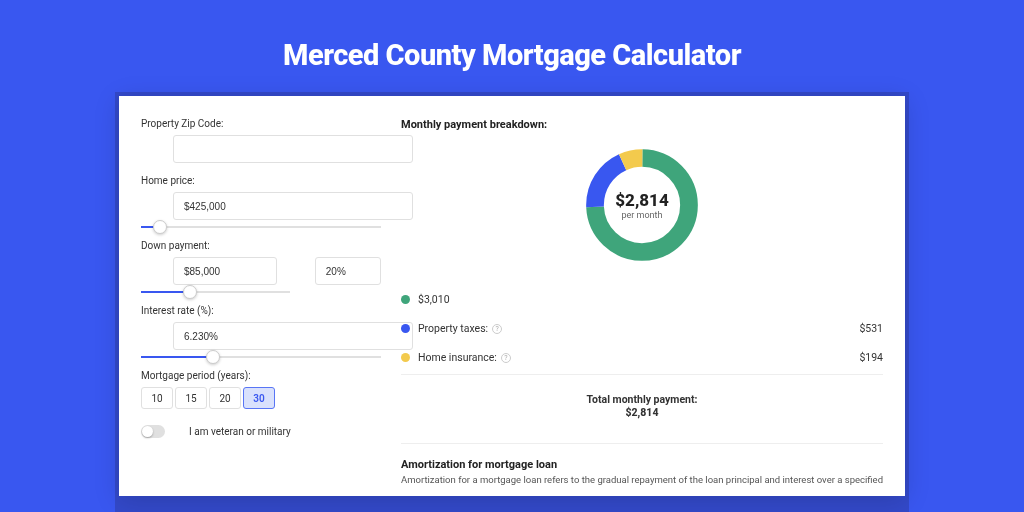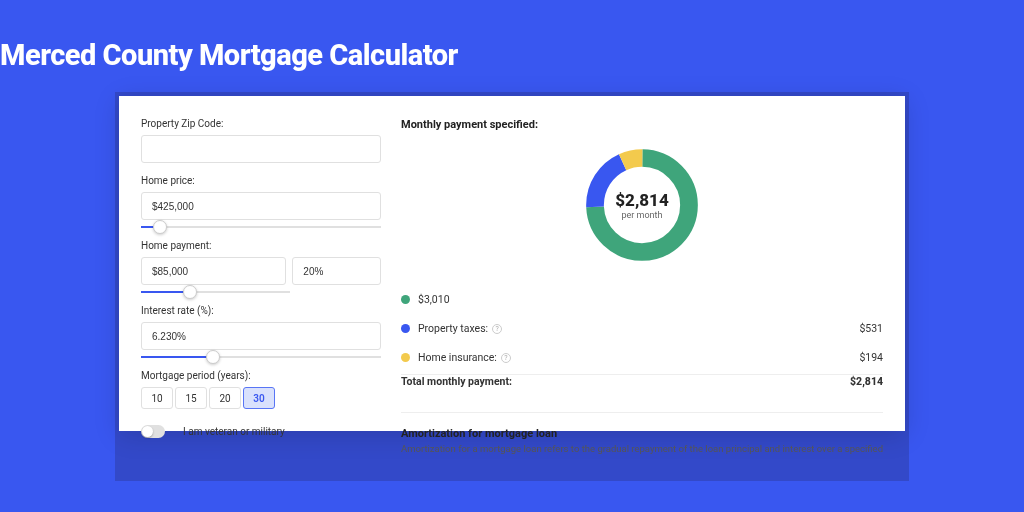--- a/index.html
+++ b/index.html
@@ -5,34 +5,35 @@
   * { box-sizing: border-box; margin: 0; padding: 0; }
   body {
     font-family: -apple-system, BlinkMacSystemFont, "Segoe UI", Roboto, Arial, sans-serif;
     background: #3957f0;
     width: 1024px;
     height: 512px;
     overflow: hidden;
     position: relative;
   }
   .page-title {
+    text-align: center;
     color: #fff;
     font-size: 29px;
     font-weight: 800;
     letter-spacing: -0.5px;
     padding: 38px 0 24px 0;
   }
   .card {
     background: #fff;
     width: 786px;
     margin: 0 auto;
     position: relative;
     box-shadow: 0 4px 24px rgba(0,0,0,0.15);
     display: flex;
-    height: 335px;
+    height: 400px;
   }
   .card::before {
     content: "";
     position: absolute;
     left: -4px; right: -4px; top: -4px; bottom: -50px;
     background: #3349c9;
     z-index: -1;
   }
   .left-col {
     width: 274px;
@@ -49,20 +50,21 @@
   }
   .text-input {
     width: 100%;
     height: 28px;
     border: 1px solid #e0e0e0;
     border-radius: 3px;
     padding: 0 10px;
     font-size: 10px;
     color: #333;
     background: #fff;
+    margin-left: 32px;
   }
   .field-group { margin-bottom: 12px; }
   .slider-track {
     position: relative;
     height: 2px;
     background: #e0e0e0;
     margin-top: 6px;
   }
   .slider-fill {
     position: absolute;
@@ -101,21 +103,21 @@
   }
   .period-btn.active {
     background: #d9e1fc;
     border-color: #5875f5;
     color: #3957f0;
     font-weight: 600;
   }
   .toggle-row {
     display: flex;
     align-items: center;
-    gap: 18px;
+    gap: 24px;
     margin-top: 16px;
   }
   .toggle {
     width: 24px;
     height: 13px;
     background: #e0e0e0;
     border-radius: 7px;
     position: relative;
     cursor: pointer;
   }
@@ -185,23 +187,24 @@
     align-items: center;
     justify-content: center;
     font-size: 7px;
     color: #aaa;
     margin-left: 4px;
   }
   .breakdown-label { flex: 1; display: flex; align-items: center; }
   .breakdown-val { font-weight: 400; }
   .total-row {
     border-top: 1px solid #eee;
-    padding-top: 0;
+    padding-top: 18px;
     margin-top: 2px;
     font-weight: 700;
+    flex-direction: column;
   }
   .total-row .breakdown-val { font-weight: 800; }
   .amort-box {
     border-top: 1px solid #eee;
     margin-top: 16px;
     padding-top: 14px;
   }
   .amort-title {
     font-size: 11px;
     font-weight: 700;
@@ -230,21 +233,21 @@
     <div class="field-group">
       <div class="field-label">Home price:</div>
       <input class="text-input" value="$425,000" style="">
       <div class="slider-track">
         <div class="slider-fill" style="width:8%"></div>
         <div class="slider-thumb" style="left:8%"></div>
       </div>
     </div>
 
     <div class="field-group">
-      <div class="field-label">Home payment:</div>
+      <div class="field-label">Down payment:</div>
       <div class="down-row">
         <input class="text-input amount" value="$85,000" style="">
         <input class="text-input pct" value="20%" style="">
       </div>
       <div class="slider-track" style="width:62%">
         <div class="slider-fill" style="width:33%"></div>
         <div class="slider-thumb" style="left:33%"></div>
       </div>
     </div>
 
@@ -268,21 +271,21 @@
     </div>
 
     <div class="toggle-row">
       <div class="toggle"></div>
       <div class="toggle-label">I am veteran or military</div>
     </div>
 
   </div>
 
   <div class="right-col">
-    <div class="section-title">Monthly payment specified:</div>
+    <div class="section-title">Monthly payment breakdown:</div>
 
     <div class="donut-wrap">
       <svg width="124" height="124" viewBox="0 0 42 42">
         <circle cx="21" cy="21" r="15.9155" fill="none" stroke="#3fa57b" stroke-width="6" stroke-dasharray="74.24 25.76" stroke-dashoffset="25"></circle>
         <circle cx="21" cy="21" r="15.9155" fill="none" stroke="#3957f0" stroke-width="6" stroke-dasharray="18.87 81.13" stroke-dashoffset="50.76"></circle>
         <circle cx="21" cy="21" r="15.9155" fill="none" stroke="#f3ca4d" stroke-width="6" stroke-dasharray="6.89 93.11" stroke-dashoffset="31.89"></circle>
       </svg>
       <div class="donut-center">
         <div class="donut-val">$2,814</div>
         <div class="donut-label">per month</div>

